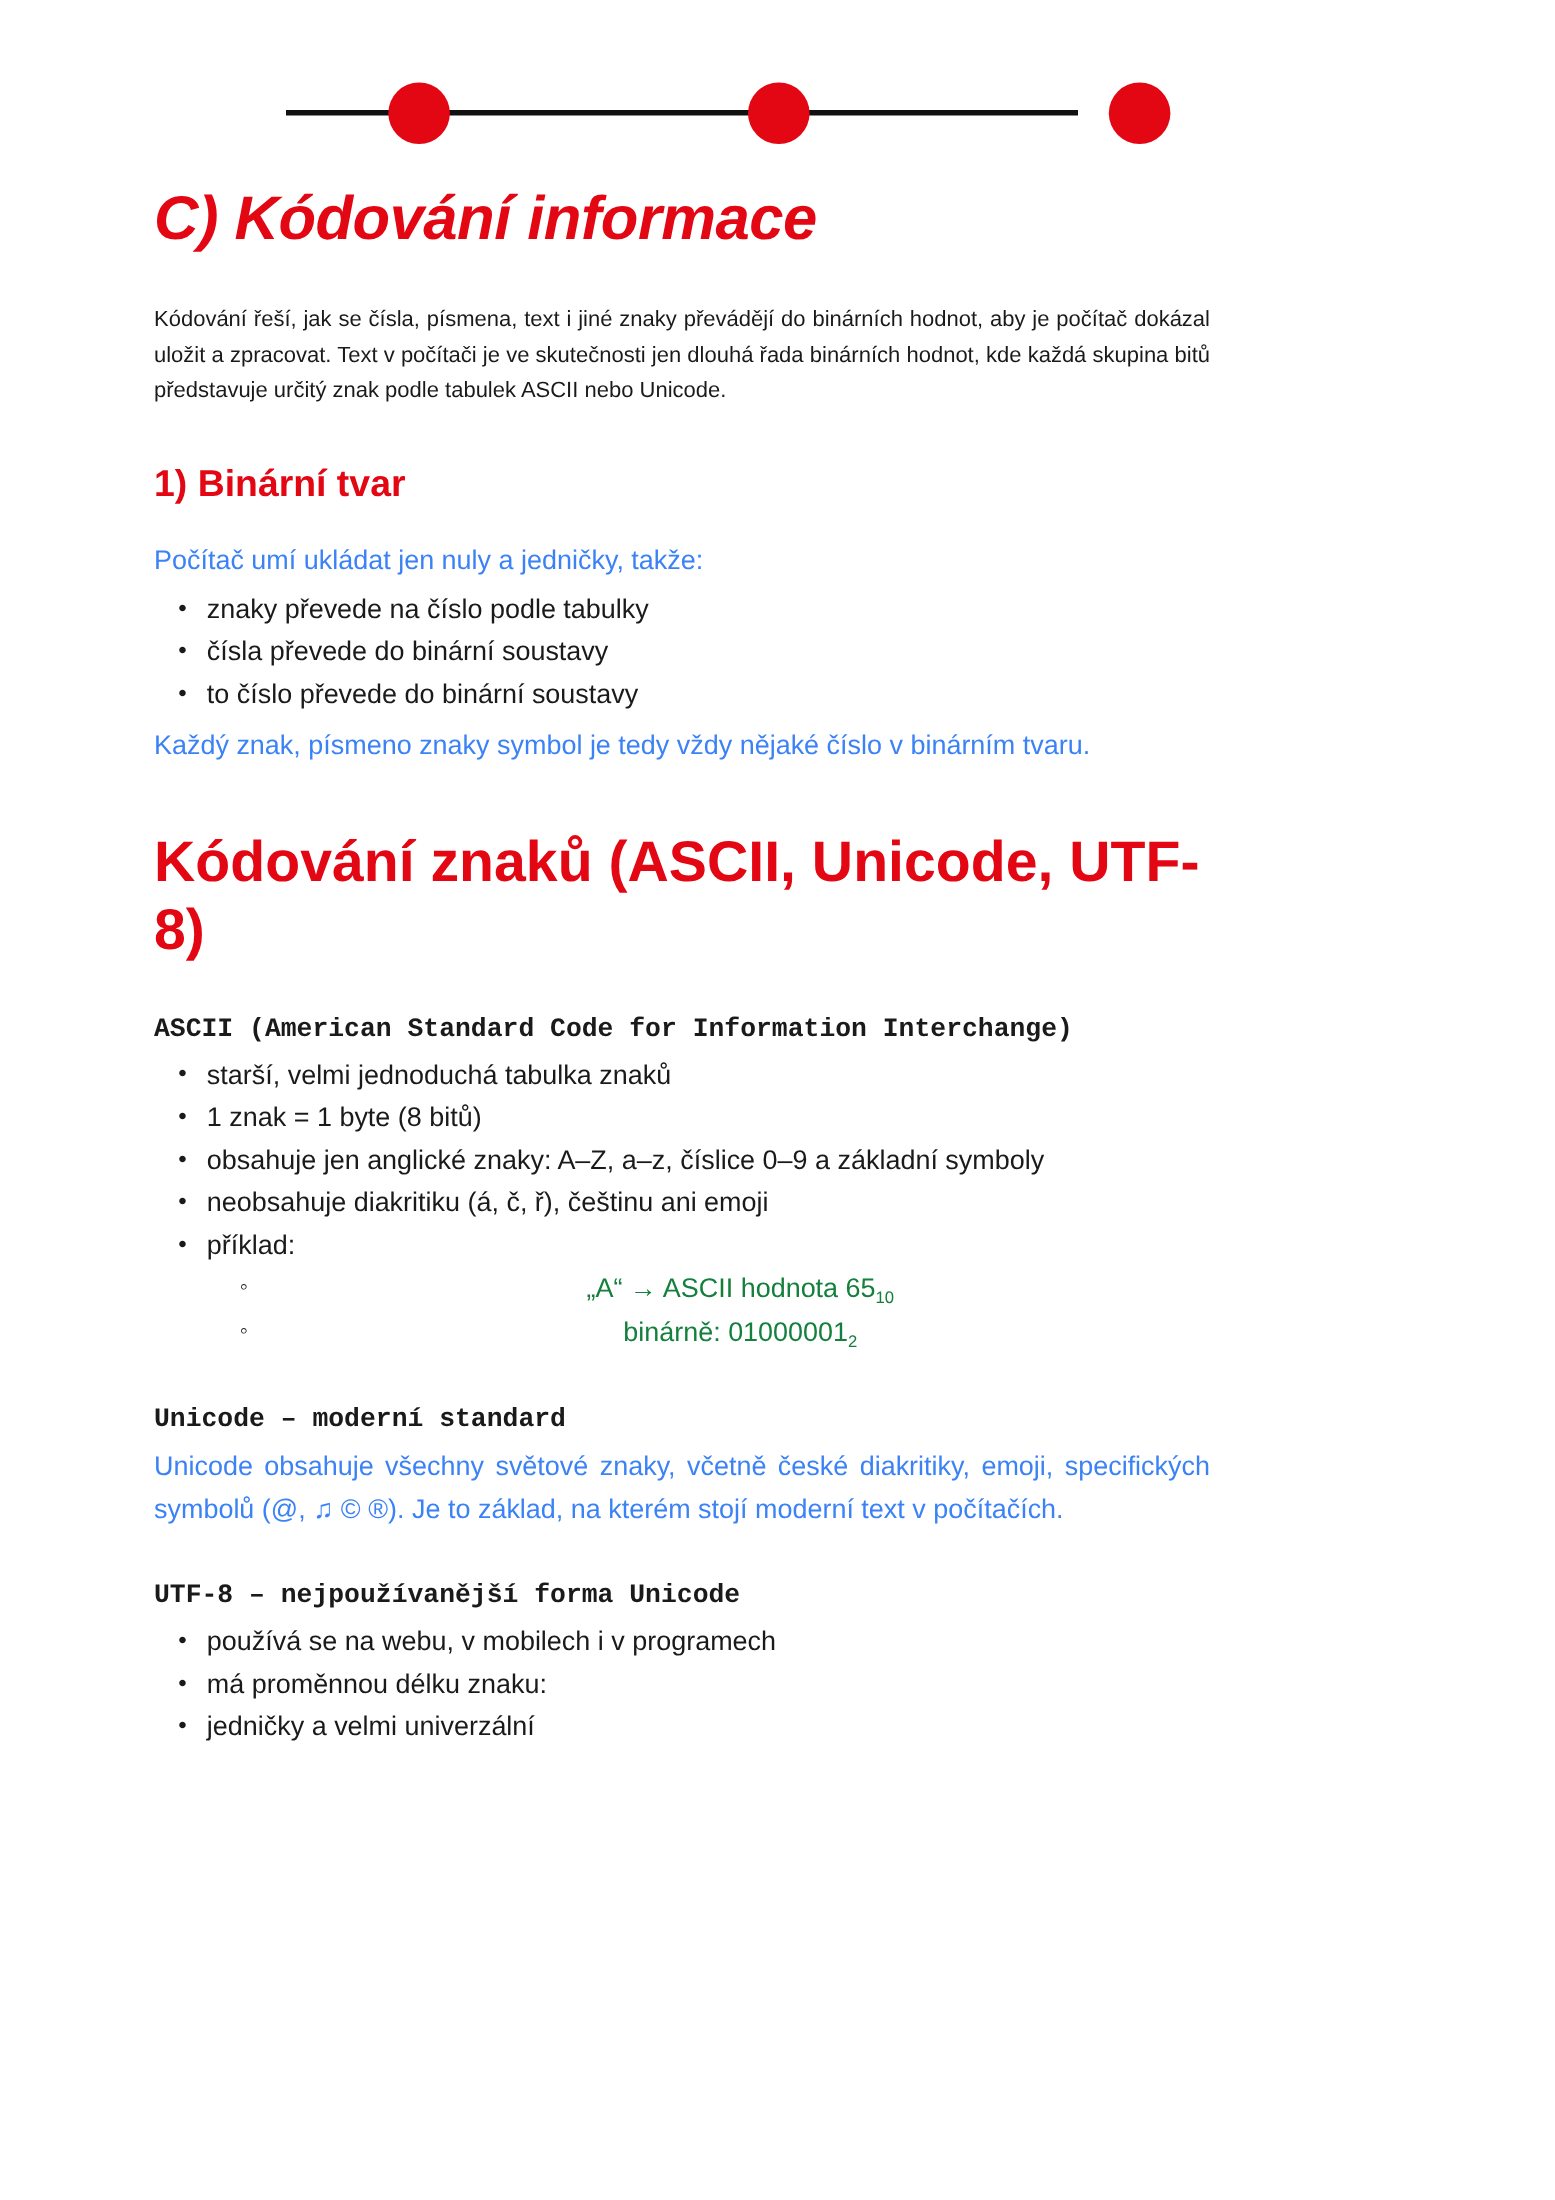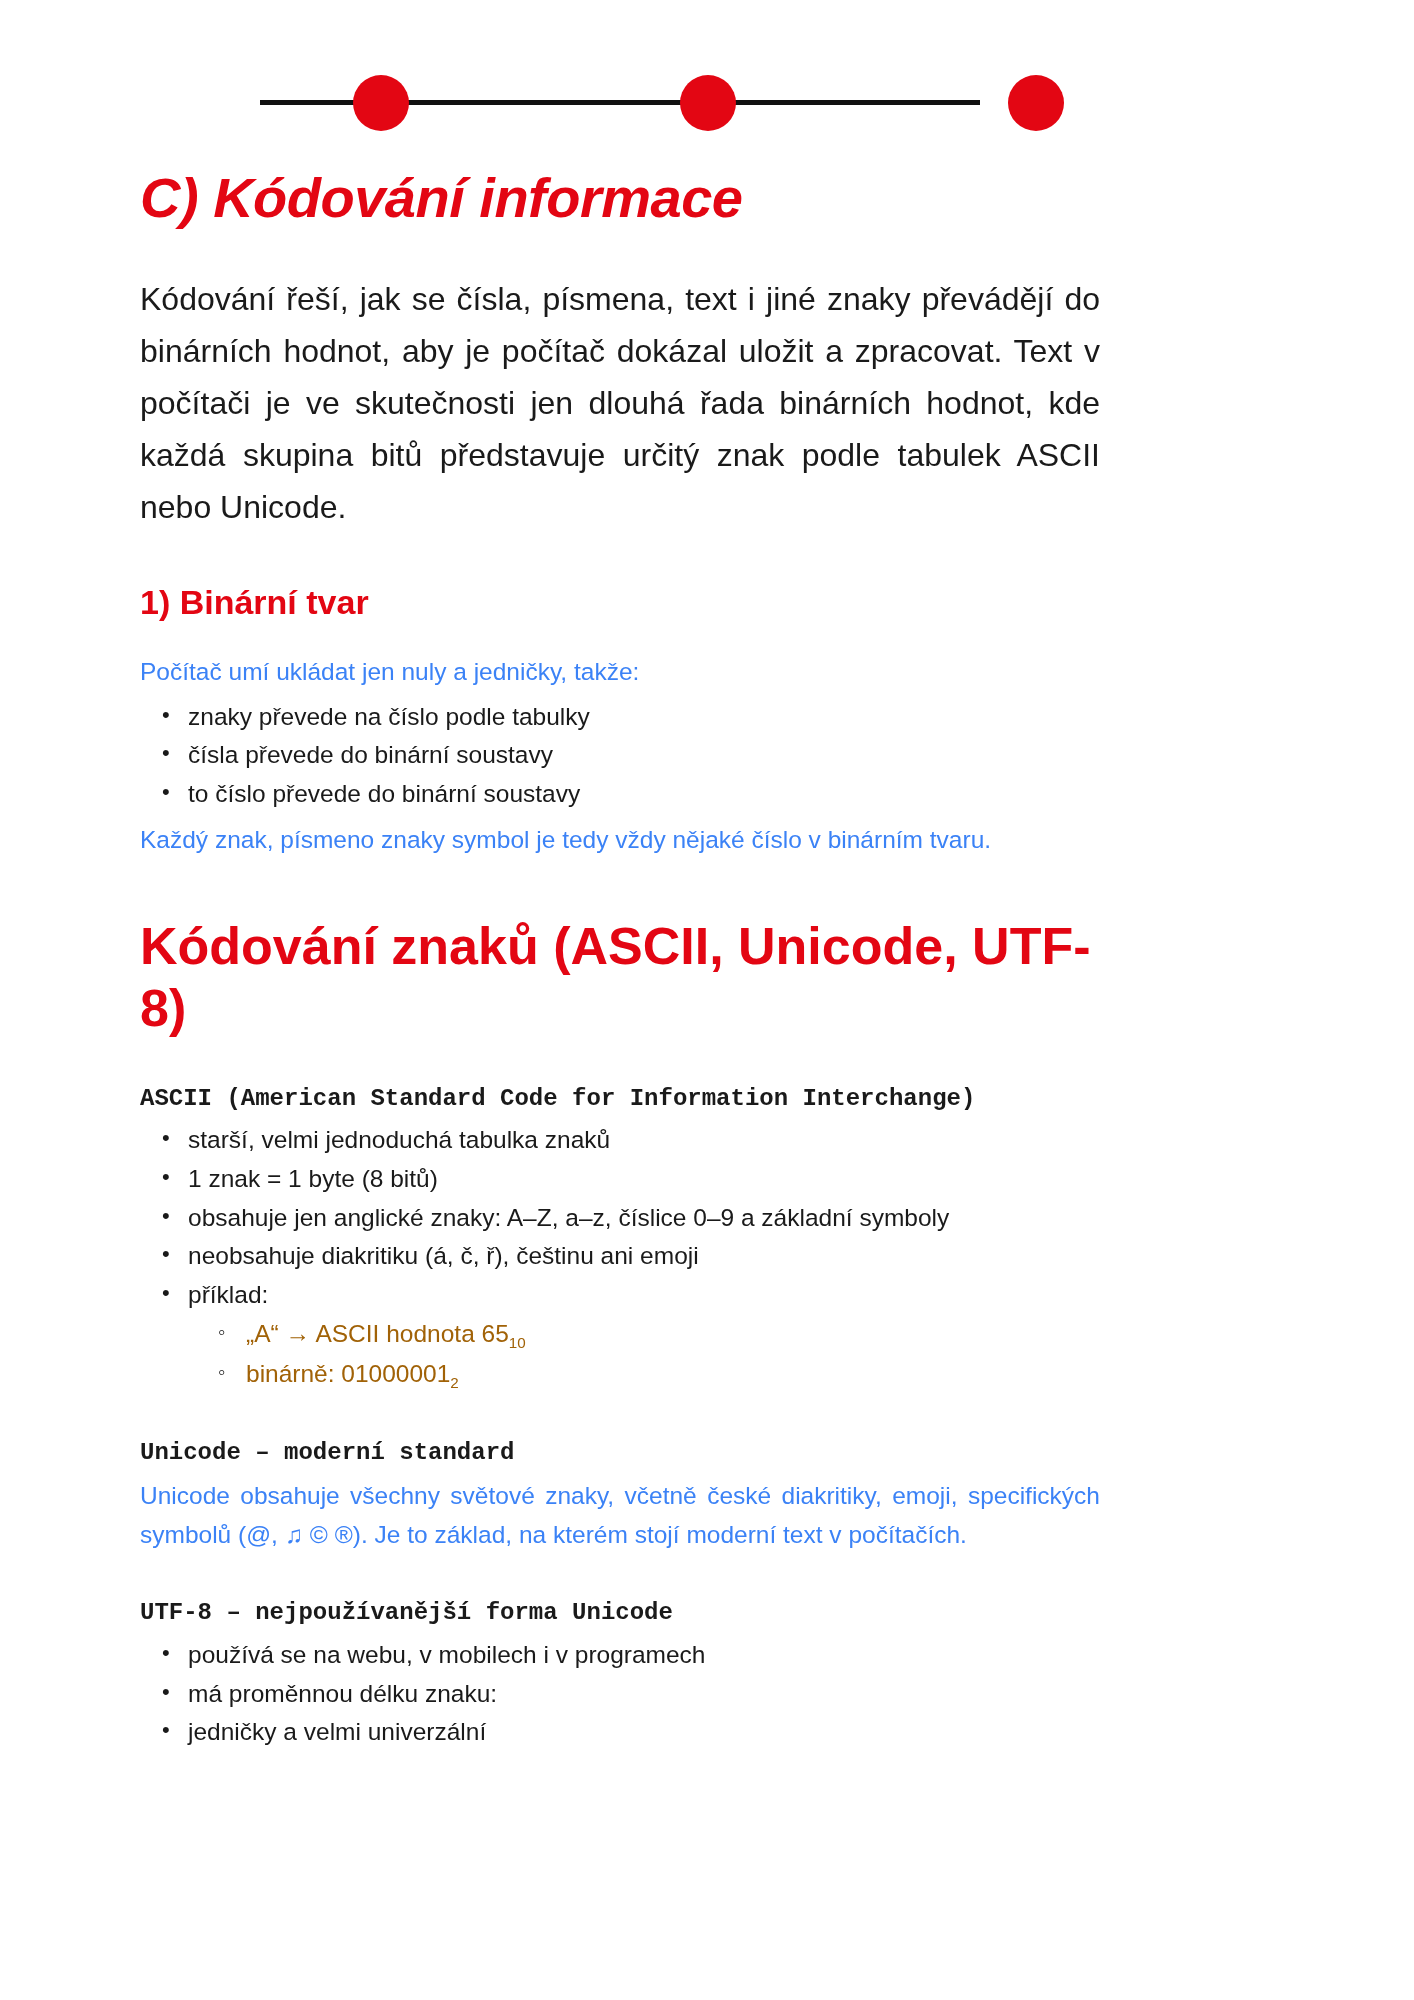--- a/index.html
+++ b/index.html
@@ -52,21 +52,21 @@
     font-size: 56px;
     line-height: 1.15;
     font-style: italic;
     font-weight: bold;
     color: #e30613;
     letter-spacing: -0.5px;
   }
 
   p.intro {
     margin: 44px 0 0 0;
-    font-size: 32px;
+    font-size: 20px;
     line-height: 1.62;
     text-align: justify;
     color: #1a1a1a;
   }
 
   h2.section {
     margin: 48px 0 0 0;
     font-size: 34px;
     line-height: 1.2;
     font-weight: bold;
@@ -120,21 +120,22 @@
   }
   ul.sub {
     margin: 0;
     padding-left: 58px;
     list-style: none;
   }
   ul.sub > li {
     position: relative;
     font-size: 24.5px;
     line-height: 1.58;
-    color: #a16207;
+    color: #15803d;
+    text-align: center;
   }
   ul.sub > li > .li-text::before {
     content: "\25E6";
     position: absolute;
     left: -28px;
     color: #1a1a1a;
     font-size: 21px;
   }
   .li-text { display: inline; }
   sub.sb {

